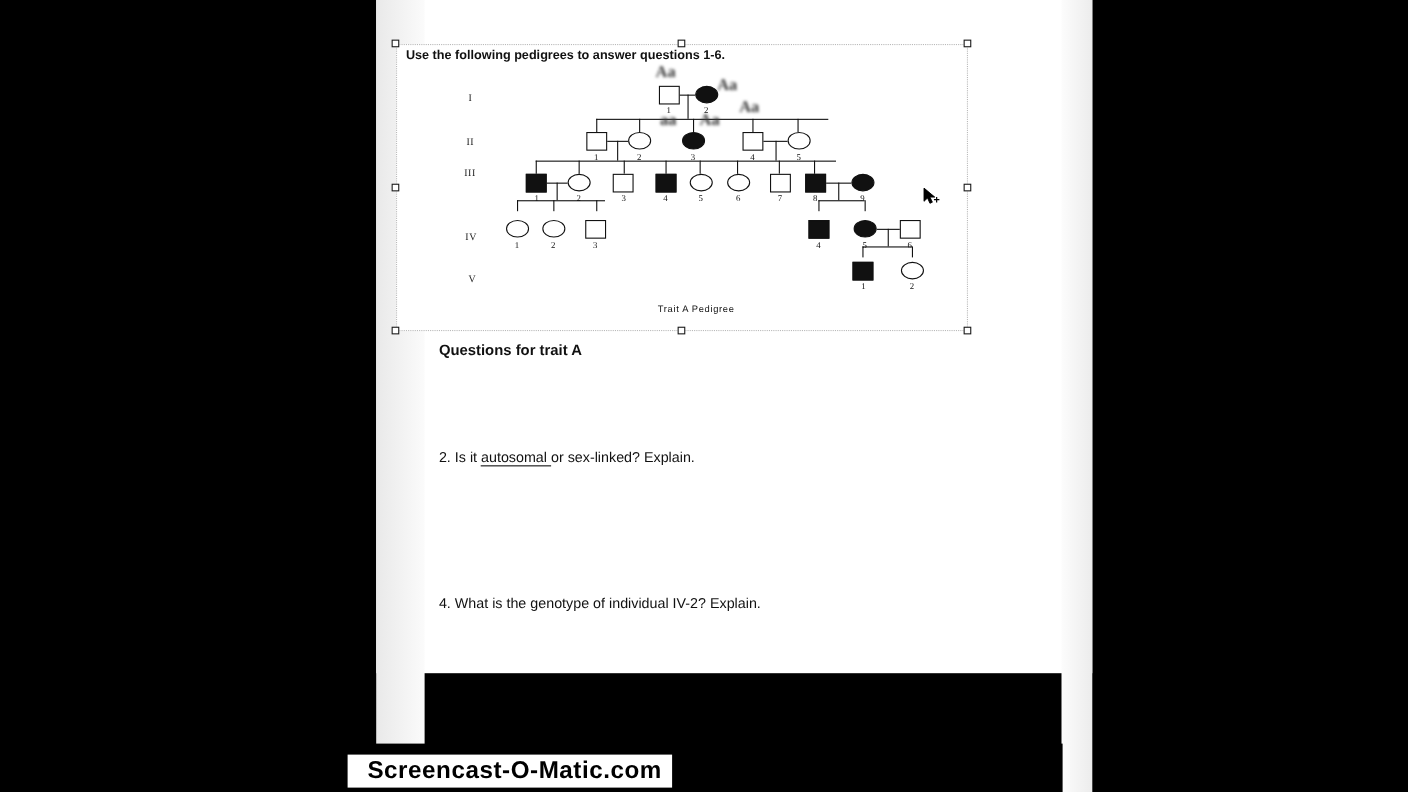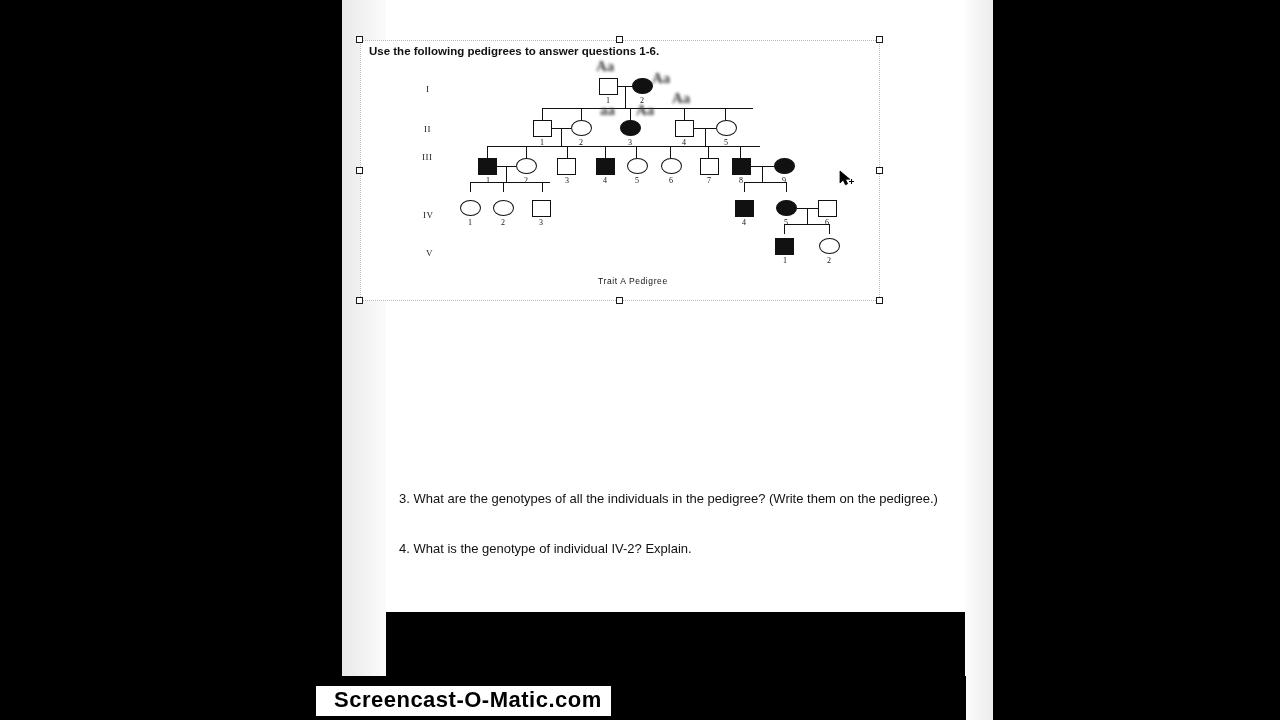--- a/index.html
+++ b/index.html
@@ -337,21 +337,22 @@
     <div class="handle h-br"></div>
 
     <div id="cursor">
       <svg width="16" height="18" viewBox="0 0 16 18">
         <path d="M1 1 L1 13 L4.2 10 L6.4 14.8 L8.6 13.8 L6.4 9.2 L10.8 9.2 Z" fill="#000" stroke="#000" stroke-width="0.8"></path>
         <path d="M10 11.5 h5 M12.5 9 v5" stroke="#000" stroke-width="1.1" fill="none"></path>
       </svg>
     </div>
 
     <div id="questions">
-      <div class="q q3">3.  What are the genotypes of all the individuals in the pedigree?  (Write them on the pedigree.)</div>
+      <div class="q-title">Questions for trait A</div>
+      <div class="q q2"><span>2.  Is it </span><span class="underline">autosomal </span><span>or sex-linked?  Explain.</span></div>
       <div class="q q4">4.  What is the genotype of individual IV-2?  Explain.</div>
       <div class="q q6">6.  What is the genotype of individual I-1?  Explain.</div>
     </div>
   </div>
 
   <div id="bottombar"></div>
   <div id="watermark">Screencast-O-Matic.com</div>
 </div>
 
 </body></html>

